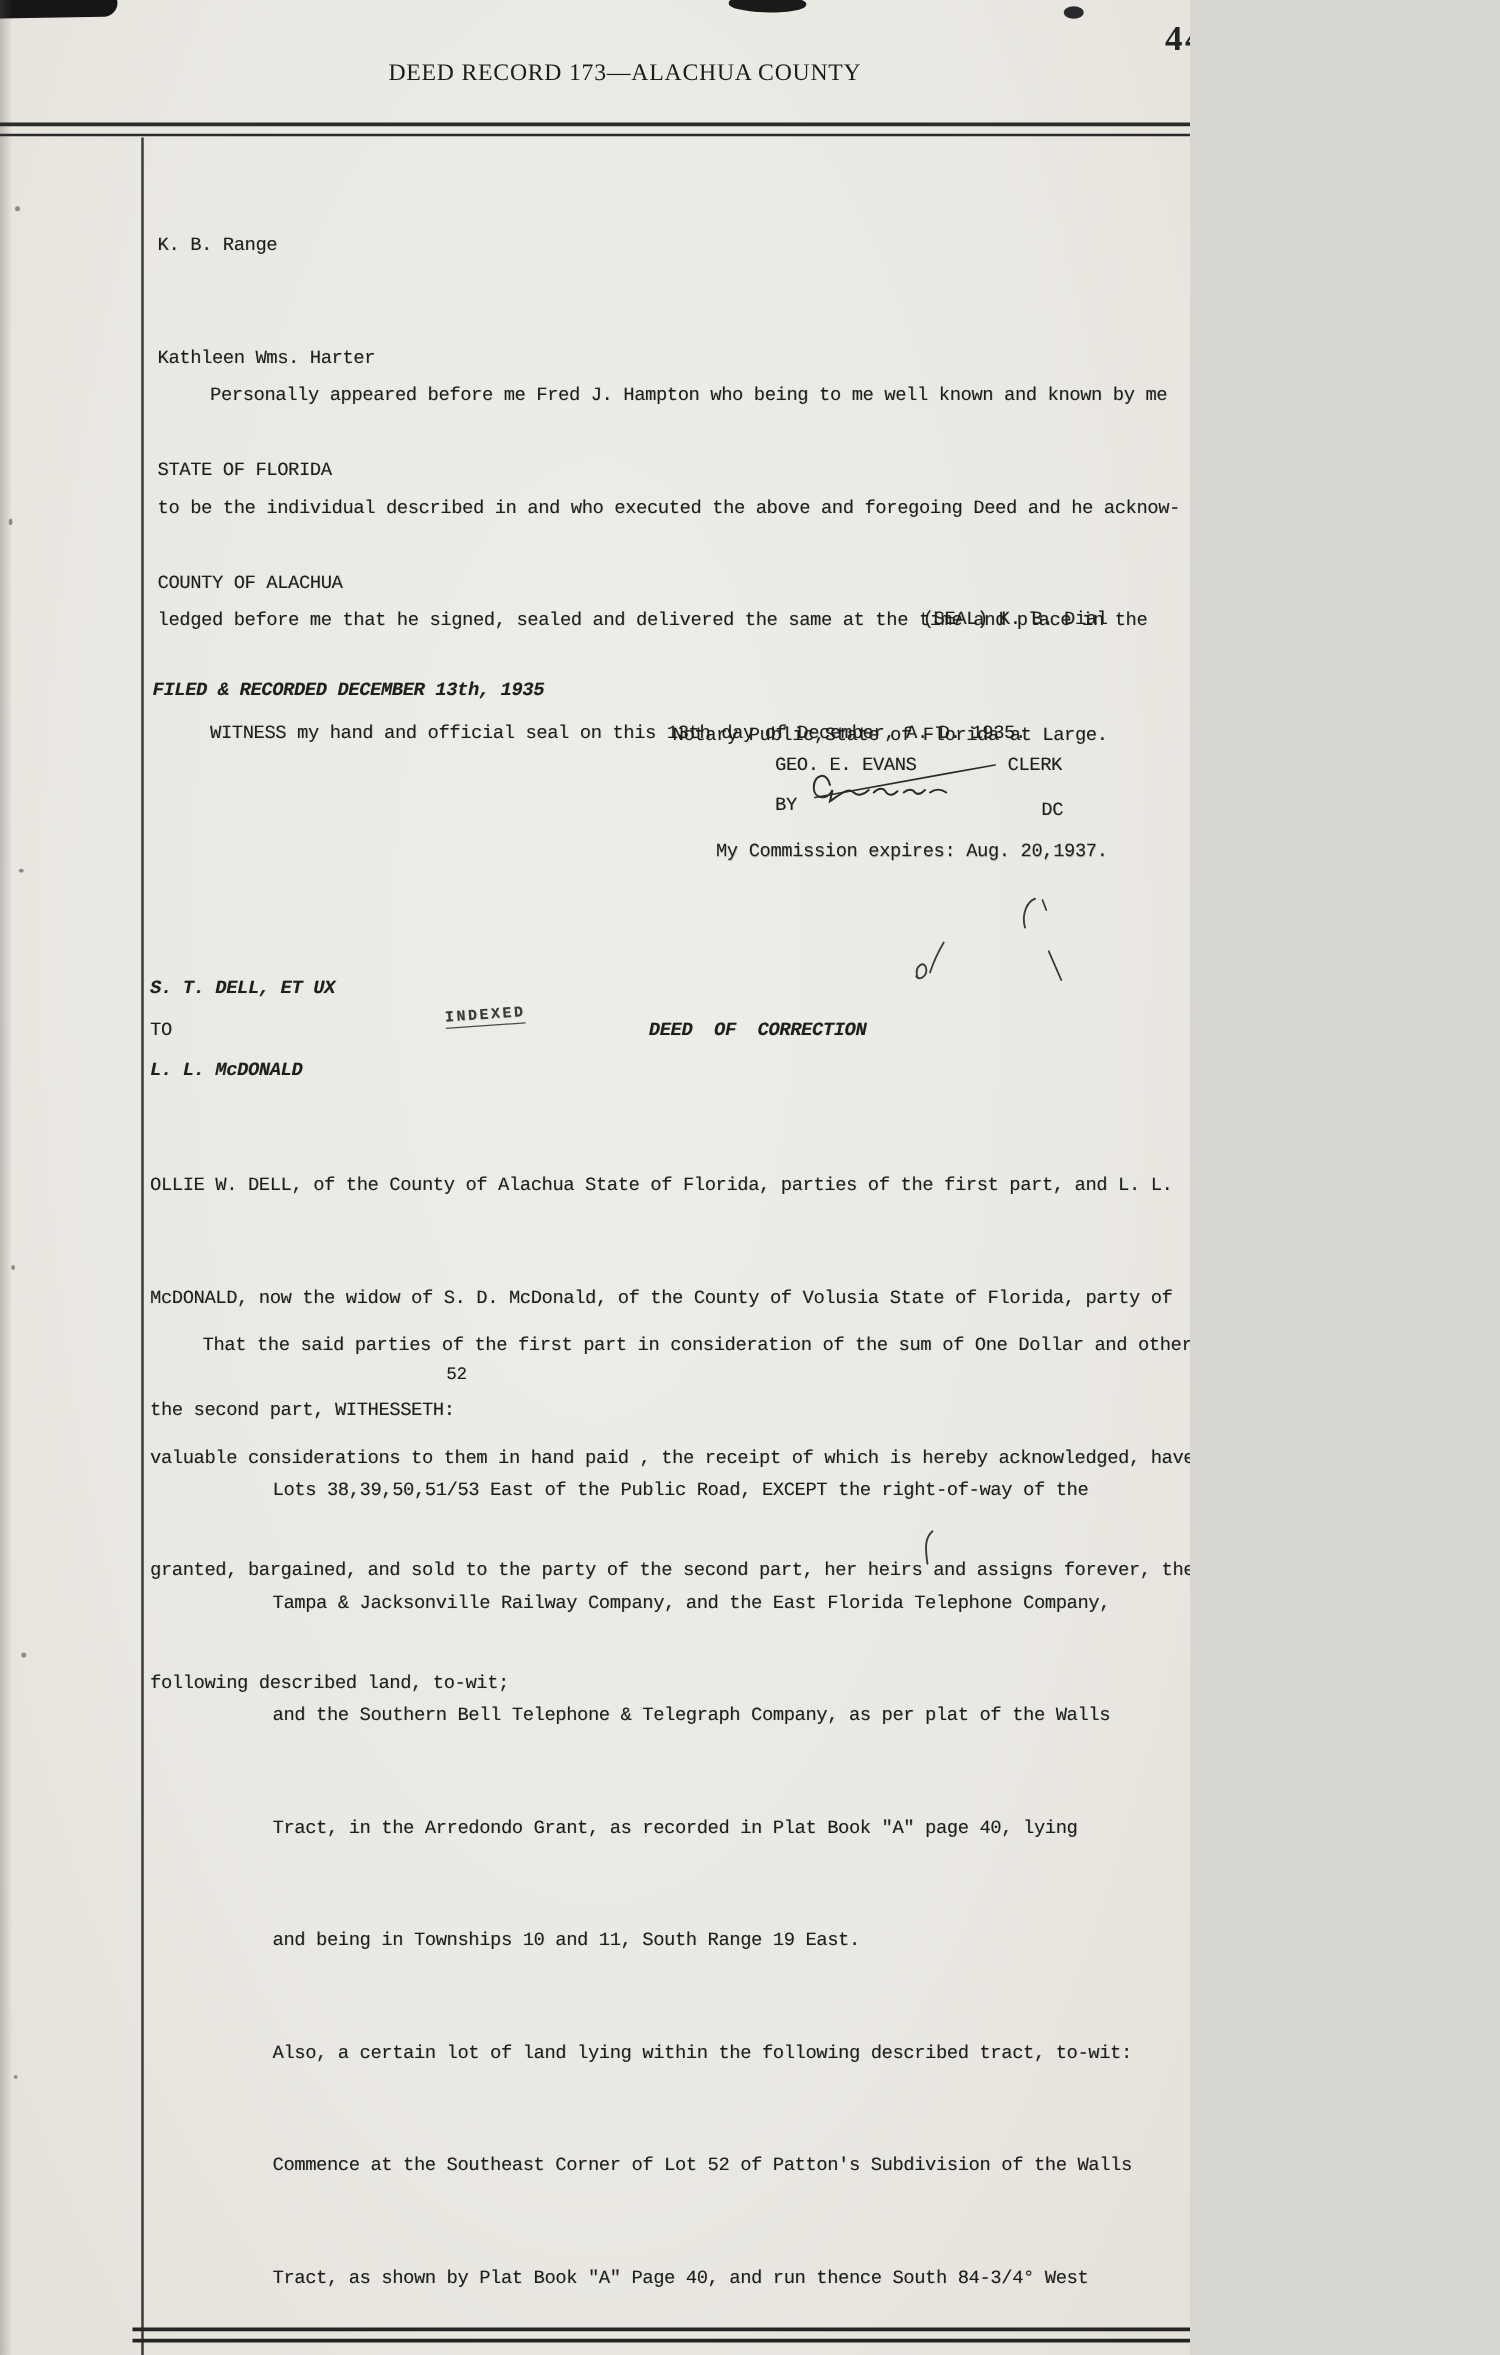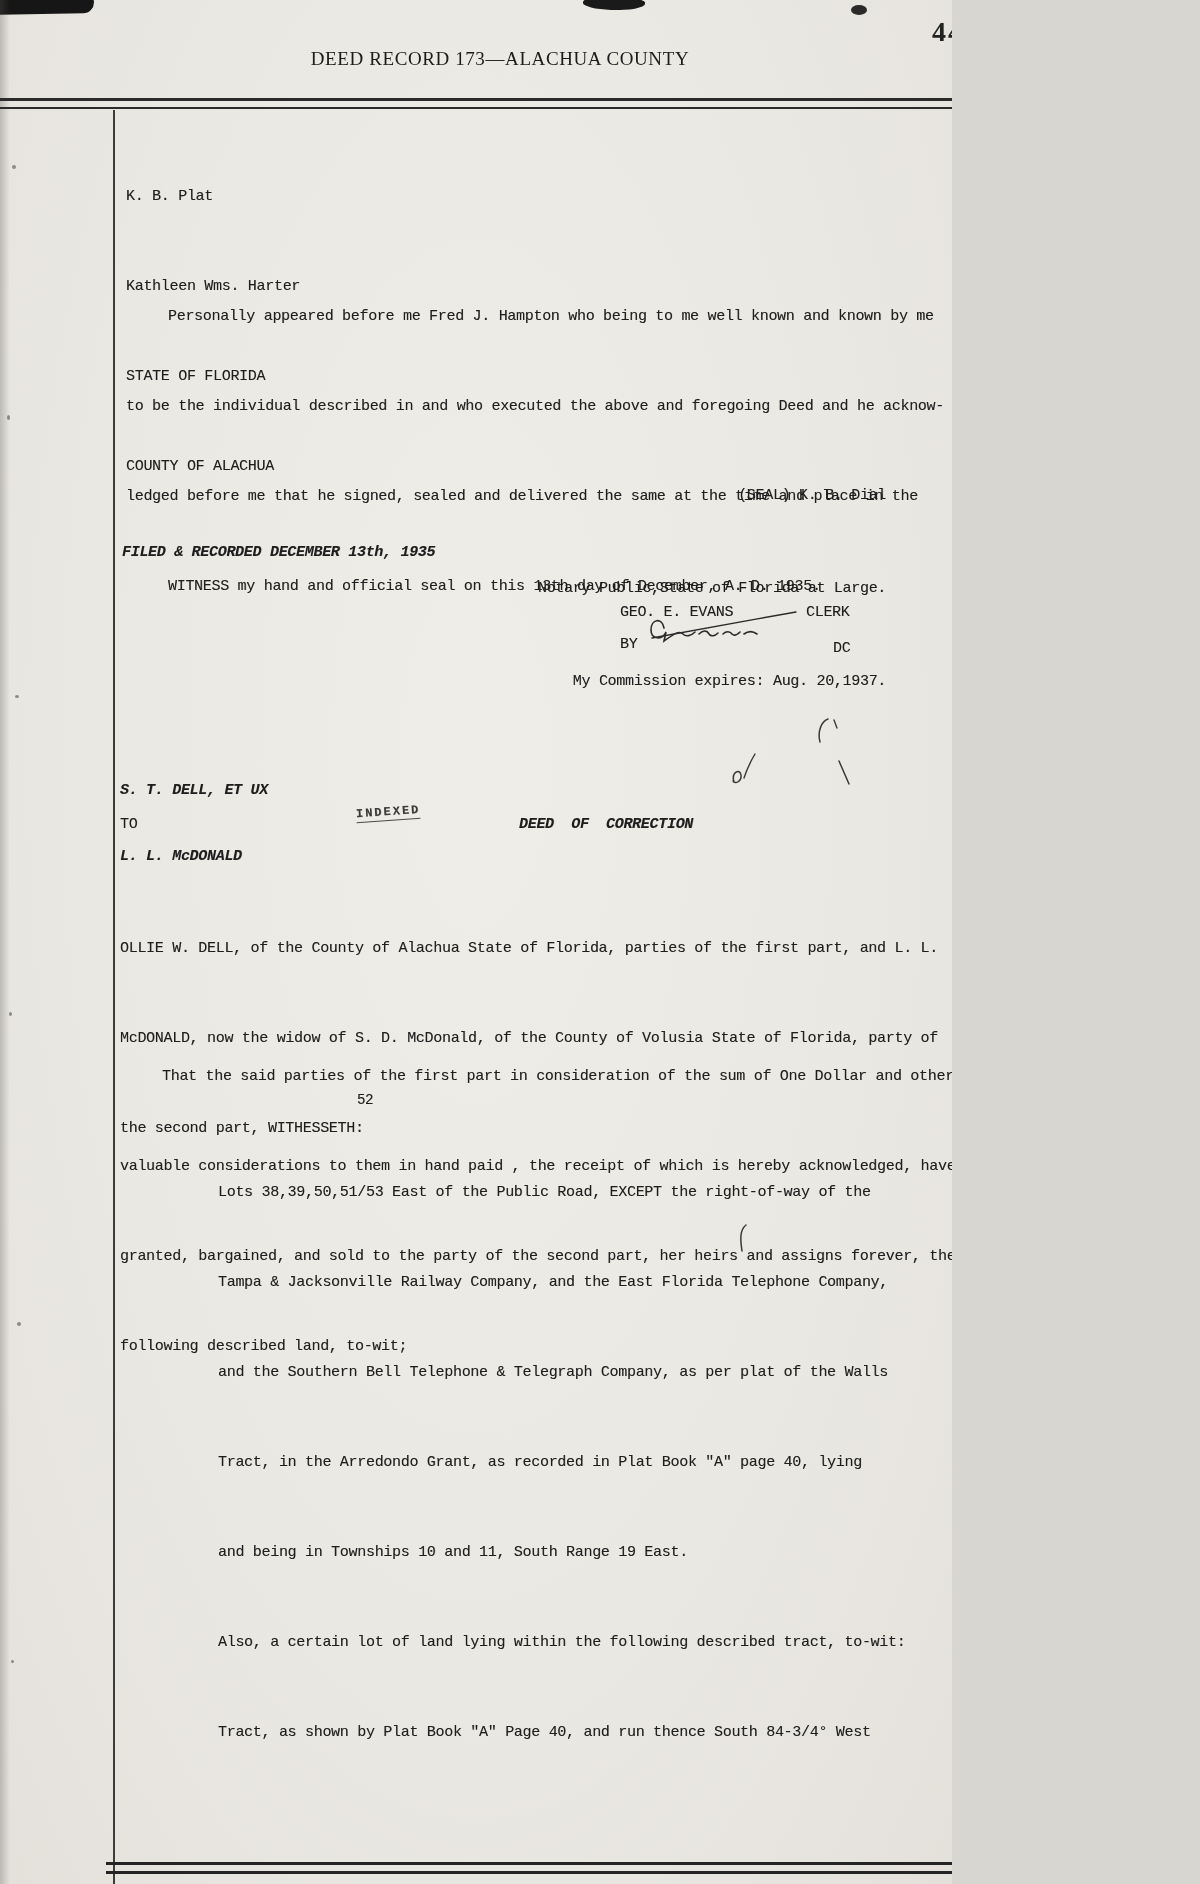--- a/index.html
+++ b/index.html
@@ -58,21 +58,21 @@
 
   <div class="abs serif page-number" style="left:932px; top:16px;">445</div>
   <div class="abs serif header-title" style="left:0; top:48px; width:1000px; text-align:center;">DEED RECORD 173—ALACHUA COUNTY</div>
 
   <div class="abs rule-top"></div>
   <div class="abs vline" style="left:113px; top:110px; height:1774px;"></div>
   <div class="abs vline" style="left:968px; top:116px; height:1564px;"></div>
   <div class="abs rule-bottom"></div>
 
   <div class="abs mono" style="left:126px; top:122px;">
-    <div>K. B. Plat</div>
+    <div>K. B. Range</div>
     <div>Kathleen Wms. Harter</div>
     <div>STATE OF FLORIDA</div>
     <div>COUNTY OF ALACHUA</div>
   </div>
 
   <div class="abs mono" style="left:126px; top:242px;">
     <div class="fl-indent">Personally appeared before me Fred J. Hampton who being to me well known and known by me</div>
     <div>to be the individual described in and who executed the above and foregoing Deed and he acknow-</div>
     <div>ledged before me that he signed, sealed and delivered the same at the time and place in the</div>
     <div class="fl-indent">WITNESS my hand and official seal on this 13th day of December, A. D. 1935.</div>
@@ -141,20 +141,21 @@
 
   <div class="abs mono" style="left:357px; top:1092px; font-size:14px; line-height:16px;">52</div>
 
   <div class="abs mono" style="left:218px; top:1118px;">
     <div>Lots 38,39,50,51/53 East of the Public Road, EXCEPT the right-of-way of the</div>
     <div>Tampa &amp; Jacksonville Railway Company, and the East Florida Telephone Company,</div>
     <div>and the Southern Bell Telephone &amp; Telegraph Company, as per plat of the Walls</div>
     <div>Tract, in the Arredondo Grant, as recorded in Plat Book "A" page 40, lying</div>
     <div>and being in Townships 10 and 11, South Range 19 East.</div>
     <div>Also, a certain lot of land lying within the following described tract, to-wit:</div>
+    <div>Commence at the Southeast Corner of Lot 52 of Patton's Subdivision of the Walls</div>
     <div>Tract, as shown by Plat Book "A" Page 40, and run thence South 84-3/4° West</div>
     
     
     
     
     
     
     
   </div>
 

